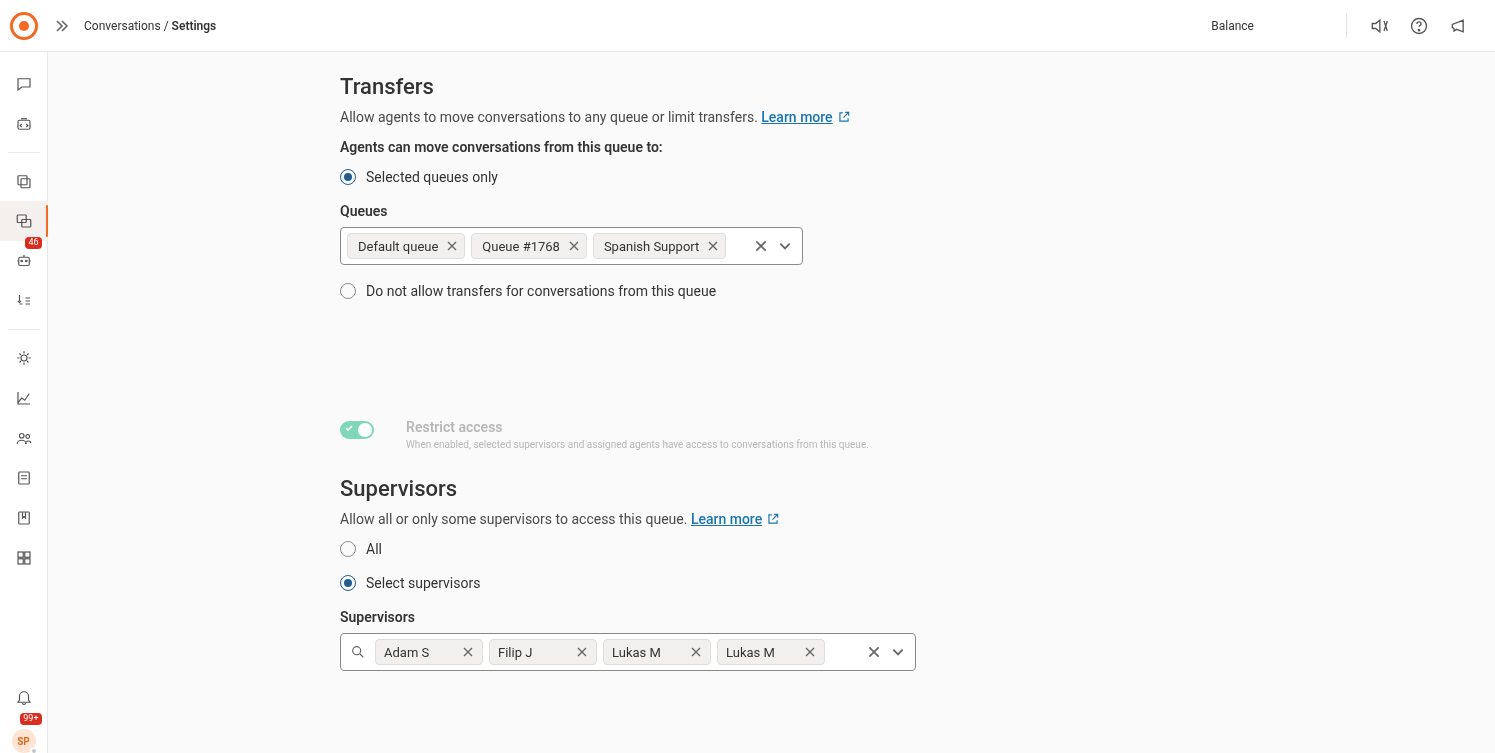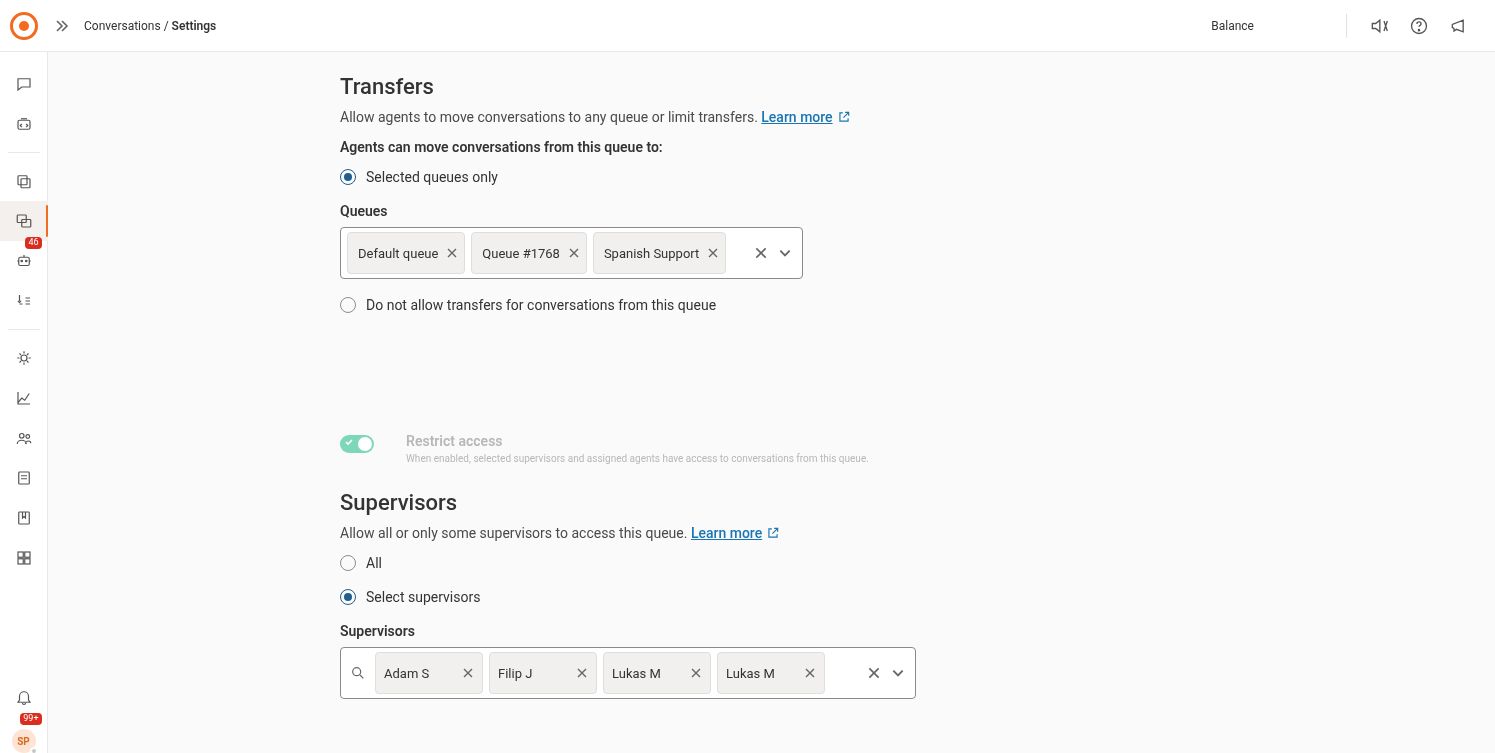--- a/index.html
+++ b/index.html
@@ -210,21 +210,21 @@
   .multiselect .search-slot{
     display:flex;align-items:center;justify-content:center;
     width:22px;color:#666;
     flex:none;
   }
   .chip {
     display:flex;align-items:center;
     background:#f2f0ee;
     border:1px solid #e0dedb;
     border-radius:4px;
-    height:42px;
+    height:26px;
     padding:0 6px 0 10px;
     font-size:13px;
     color:#333;
     gap:8px;
   }
   .chip .chip-x {
     color:#666;
     cursor:pointer;
     display:flex;align-items:center;
   }

